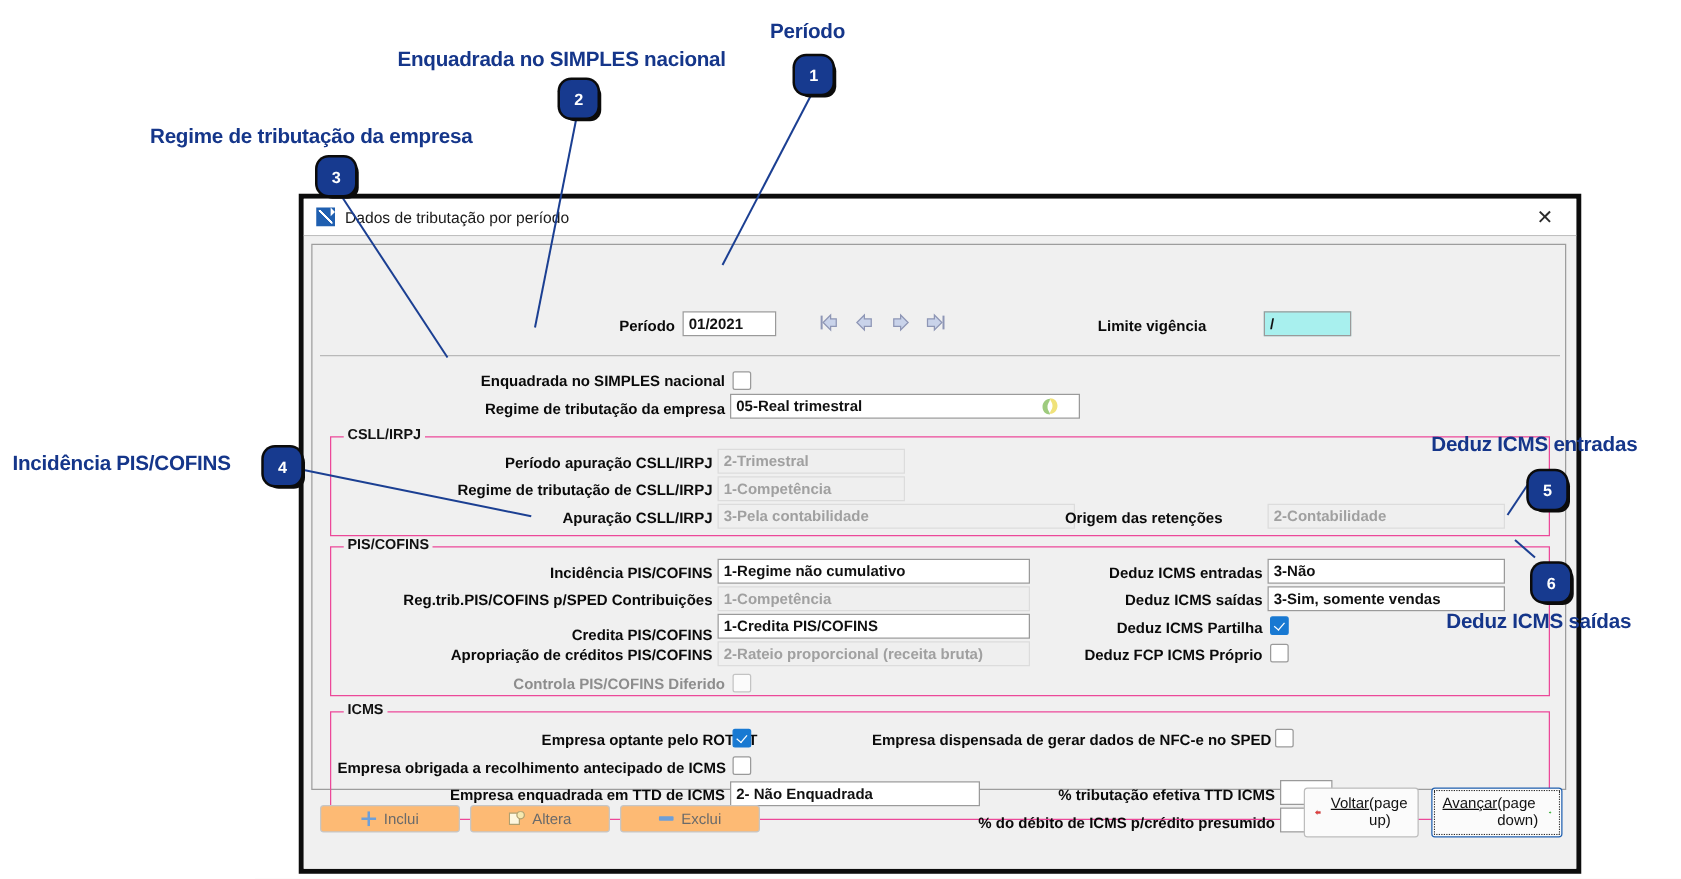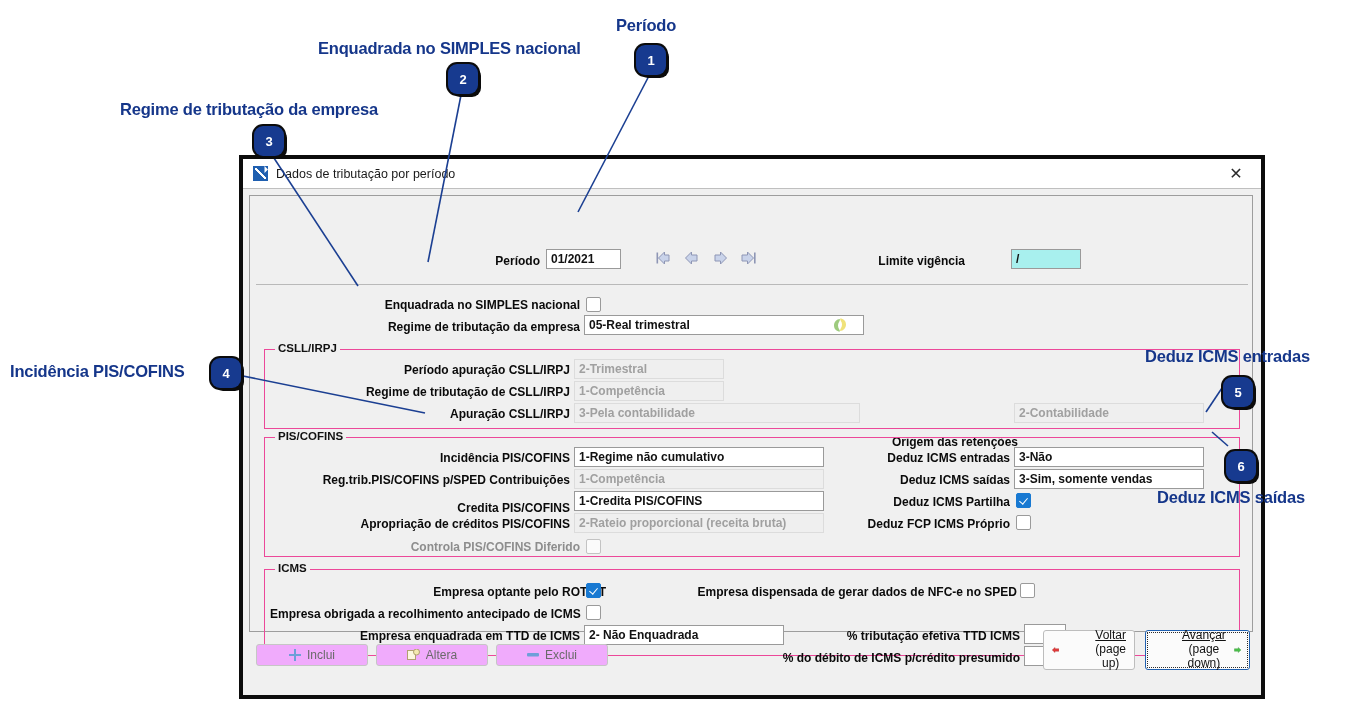--- a/index.html
+++ b/index.html
@@ -99,31 +99,31 @@
 
   
   .navicon{position:absolute;width:18px;height:16px;}
   .navicon svg{display:block;}
 
   
   #refresh-icon{position:absolute;width:16px;height:16px;}
 
   
   .btn{
-    position:absolute;background:#f0abfc;border:1px solid #c6c6c6;border-radius:3px;
+    position:absolute;background:#fdba74;border:1px solid #c6c6c6;border-radius:3px;
     box-sizing:border-box;display:flex;align-items:center;justify-content:center;
     font-size:12px;color:#6a6a6a;gap:6px;
   }
   .btn .u{text-decoration:underline;}
   .btn.nav{
     background:#fbfbfb;border:1px solid #bdbdbd;color:#111;font-size:12px;
     justify-content:flex-start;padding:0 8px;gap:8px;
   }
   .btn.nav.focused{border:1px solid #2060b0;outline:1px dotted #2b2b2b;outline-offset:-3px;}
-  .btn .twolines{display:flex;flex-direction:column;line-height:1.15;text-align:center;margin-left:28px;}
+  .btn .twolines{display:flex;flex-direction:row;line-height:1.15;text-align:left;}
 </style>
 </head>
 <body>
 
 <svg id="annot-svg">
   <line x1="651" y1="72" x2="578" y2="212" stroke="#1b3f92" stroke-width="1.6"></line>
   <line x1="462" y1="90" x2="428" y2="262" stroke="#1b3f92" stroke-width="1.6"></line>
   <line x1="270" y1="152" x2="358" y2="286" stroke="#1b3f92" stroke-width="1.6"></line>
   <line x1="238" y1="375" x2="425" y2="413" stroke="#1b3f92" stroke-width="1.6"></line>
   <line x1="1224" y1="385" x2="1206" y2="412" stroke="#1b3f92" stroke-width="1.6"></line>
@@ -204,21 +204,21 @@
 
       <div class="lbl" style="left:120px;top:167px;width:200px;">Período apuração CSLL/IRPJ</div>
       <div class="combo disabled" style="left:324px;top:163px;width:150px;">2-Trimestral</div>
 
       <div class="lbl" style="left:90px;top:189px;width:230px;">Regime de tributação de CSLL/IRPJ</div>
       <div class="combo disabled" style="left:324px;top:185px;width:150px;">1-Competência</div>
 
       <div class="lbl" style="left:150px;top:211px;width:170px;">Apuração CSLL/IRPJ</div>
       <div class="combo disabled noarrow" style="left:324px;top:207px;width:286px;">3-Pela contabilidade</div>
 
-      <div class="lbl" style="left:608px;top:211px;width:160px;margin-top:28px;">Origem das retenções</div>
+      <div class="lbl" style="left:568px;top:211px;width:160px;">Origem das retenções</div>
       <div class="combo disabled" style="left:764px;top:207px;width:190px;">2-Contabilidade</div>
 
       <div class="group" style="left:14px;top:241px;width:976px;height:120px;">
         <div class="group-title">PIS/COFINS</div>
       </div>
 
       <div class="lbl" style="left:160px;top:255px;width:160px;">Incidência PIS/COFINS</div>
       <div class="combo" style="left:324px;top:251px;width:250px;">1-Regime não cumulativo</div>
 
       <div class="lbl" style="left:50px;top:277px;width:270px;">Reg.trib.PIS/COFINS p/SPED Contribuições</div>

